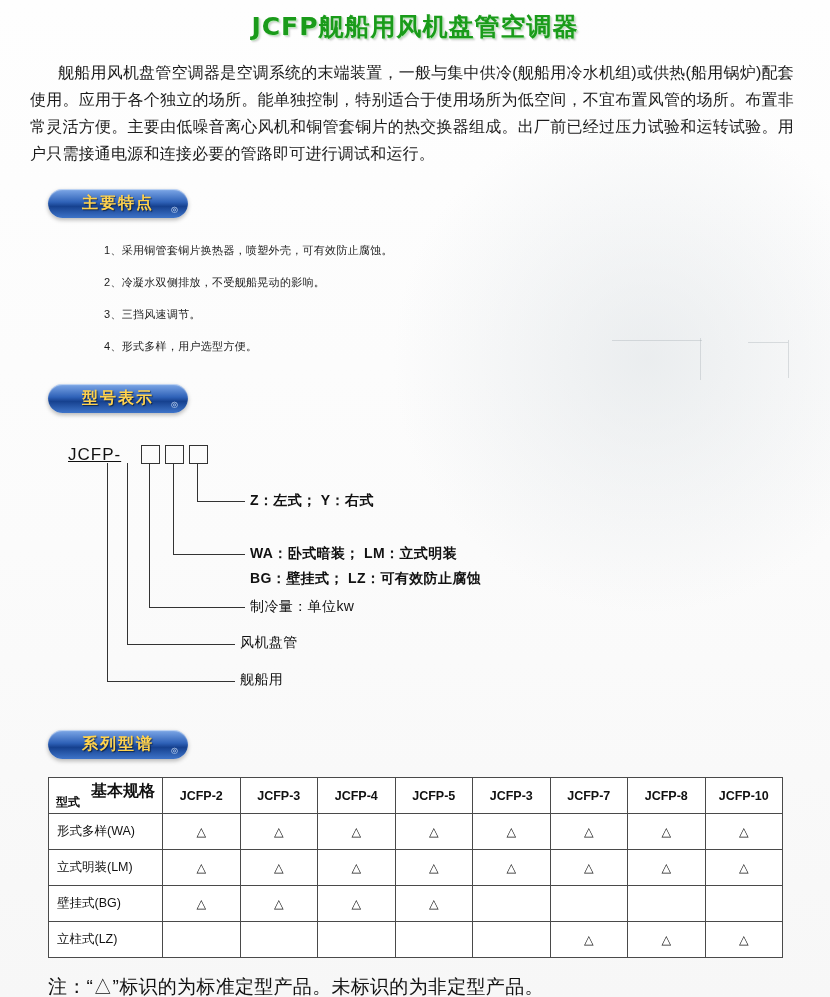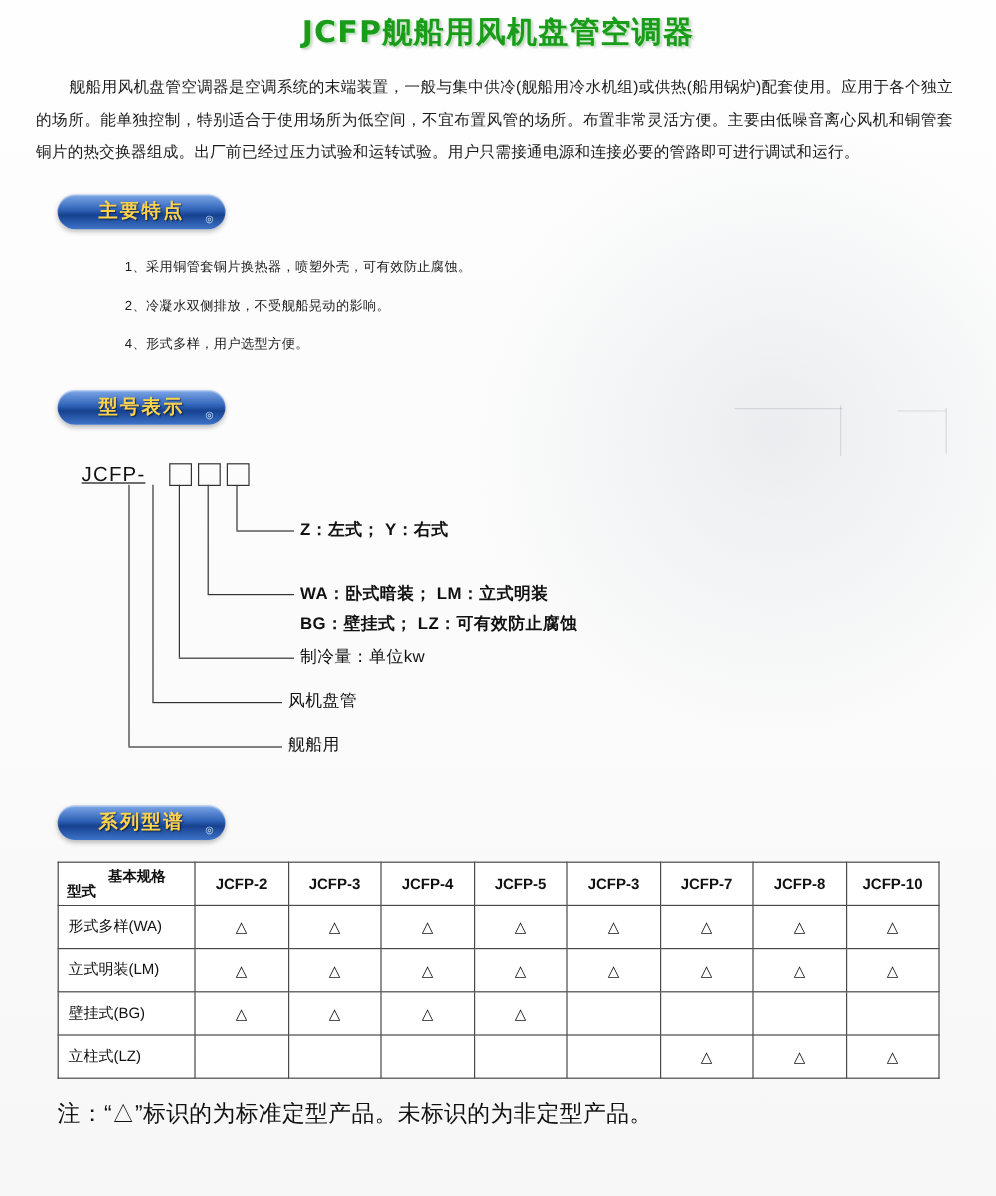--- a/index.html
+++ b/index.html
@@ -40,21 +40,21 @@
     font-weight: bold;
     letter-spacing: 1px;
     color: #1a9b1a;
     text-shadow: 1px 1px 0 #b9e7b9, 2px 2px 2px rgba(0,0,0,0.18);
     padding-top: 10px;
     font-family: "DejaVu Sans", "Liberation Sans", sans-serif;
   }
 
   .intro {
     margin: 16px 36px 0 30px;
-    font-size: 13px;
+    font-size: 16px;
     line-height: 27px;
     text-align: justify;
     text-indent: 28px;
     color: #1b1b1b;
     letter-spacing: 0.2px;
   }
 
   .section-head {
     position: relative;
     margin: 22px 0 0 48px;
@@ -171,23 +171,23 @@
     left: -10px;
     top: -10px;
     width: 160px;
     height: 70px;
     border-bottom: 1px solid #4a4a4a;
     transform: rotate(19deg);
     transform-origin: left top;
   }
   th.corner .tr {
     position: absolute;
-    right: 24px;
+    right: 7px;
     top: 3px;
-    font-size: 12px;
+    font-size: 16px;
   }
   th.corner .bl {
     position: absolute;
     left: 7px;
     bottom: 2px;
     font-size: 12px;
   }
   .mark { font-size: 12px; color: #111; }
 
   .note {
@@ -212,20 +212,21 @@
   <div class="intro">舰船用风机盘管空调器是空调系统的末端装置，一般与集中供冷(舰船用冷水机组)或供热(船用锅炉)配套使用。应用于各个独立的场所。能单独控制，特别适合于使用场所为低空间，不宜布置风管的场所。布置非常灵活方便。主要由低噪音离心风机和铜管套铜片的热交换器组成。出厂前已经过压力试验和运转试验。用户只需接通电源和连接必要的管路即可进行调试和运行。</div>
 
   <div class="section-head">
     <span class="label">主要特点</span>
     <span class="badge">◎</span>
   </div>
 
   <div class="features">
     <div>1、采用铜管套铜片换热器，喷塑外壳，可有效防止腐蚀。</div>
     <div>2、冷凝水双侧排放，不受舰船晃动的影响。</div>
+    <div>3、三挡风速调节。</div>
     <div>4、形式多样，用户选型方便。</div>
   </div>
 
   <div class="section-head">
     <span class="label">型号表示</span>
     <span class="badge">◎</span>
   </div>
 
   <div class="model-area">
     <div class="model-code">JCFP-</div>

